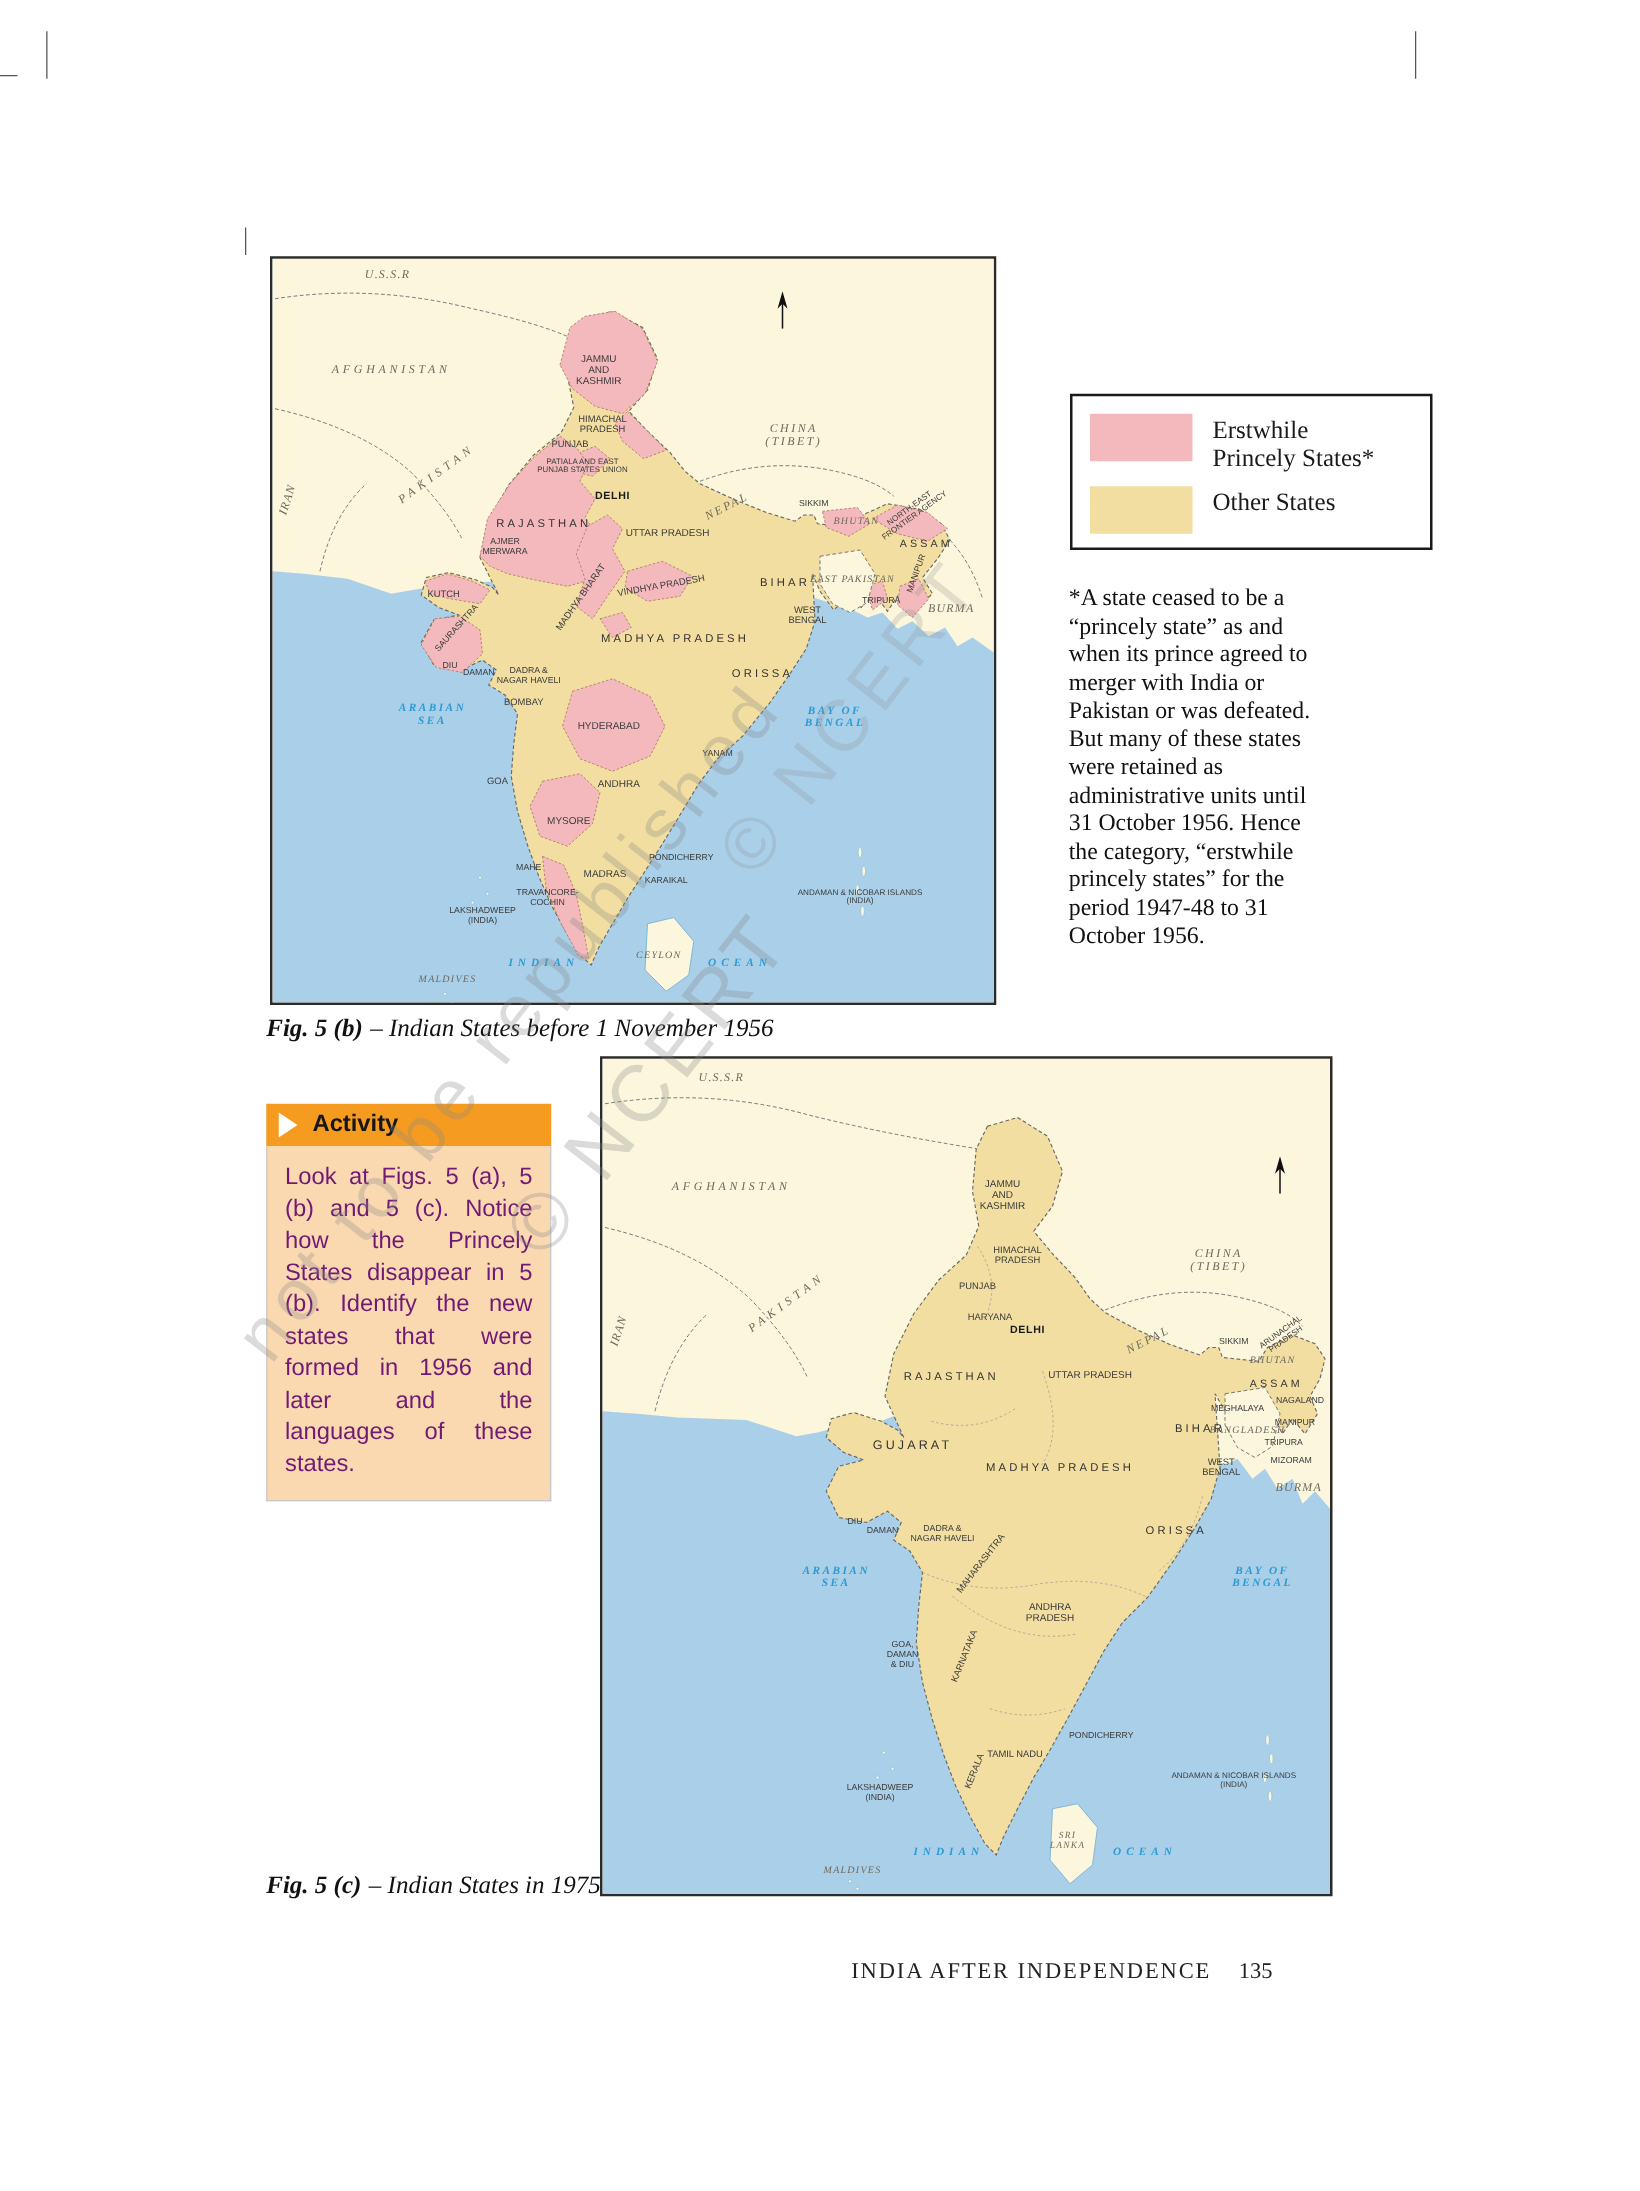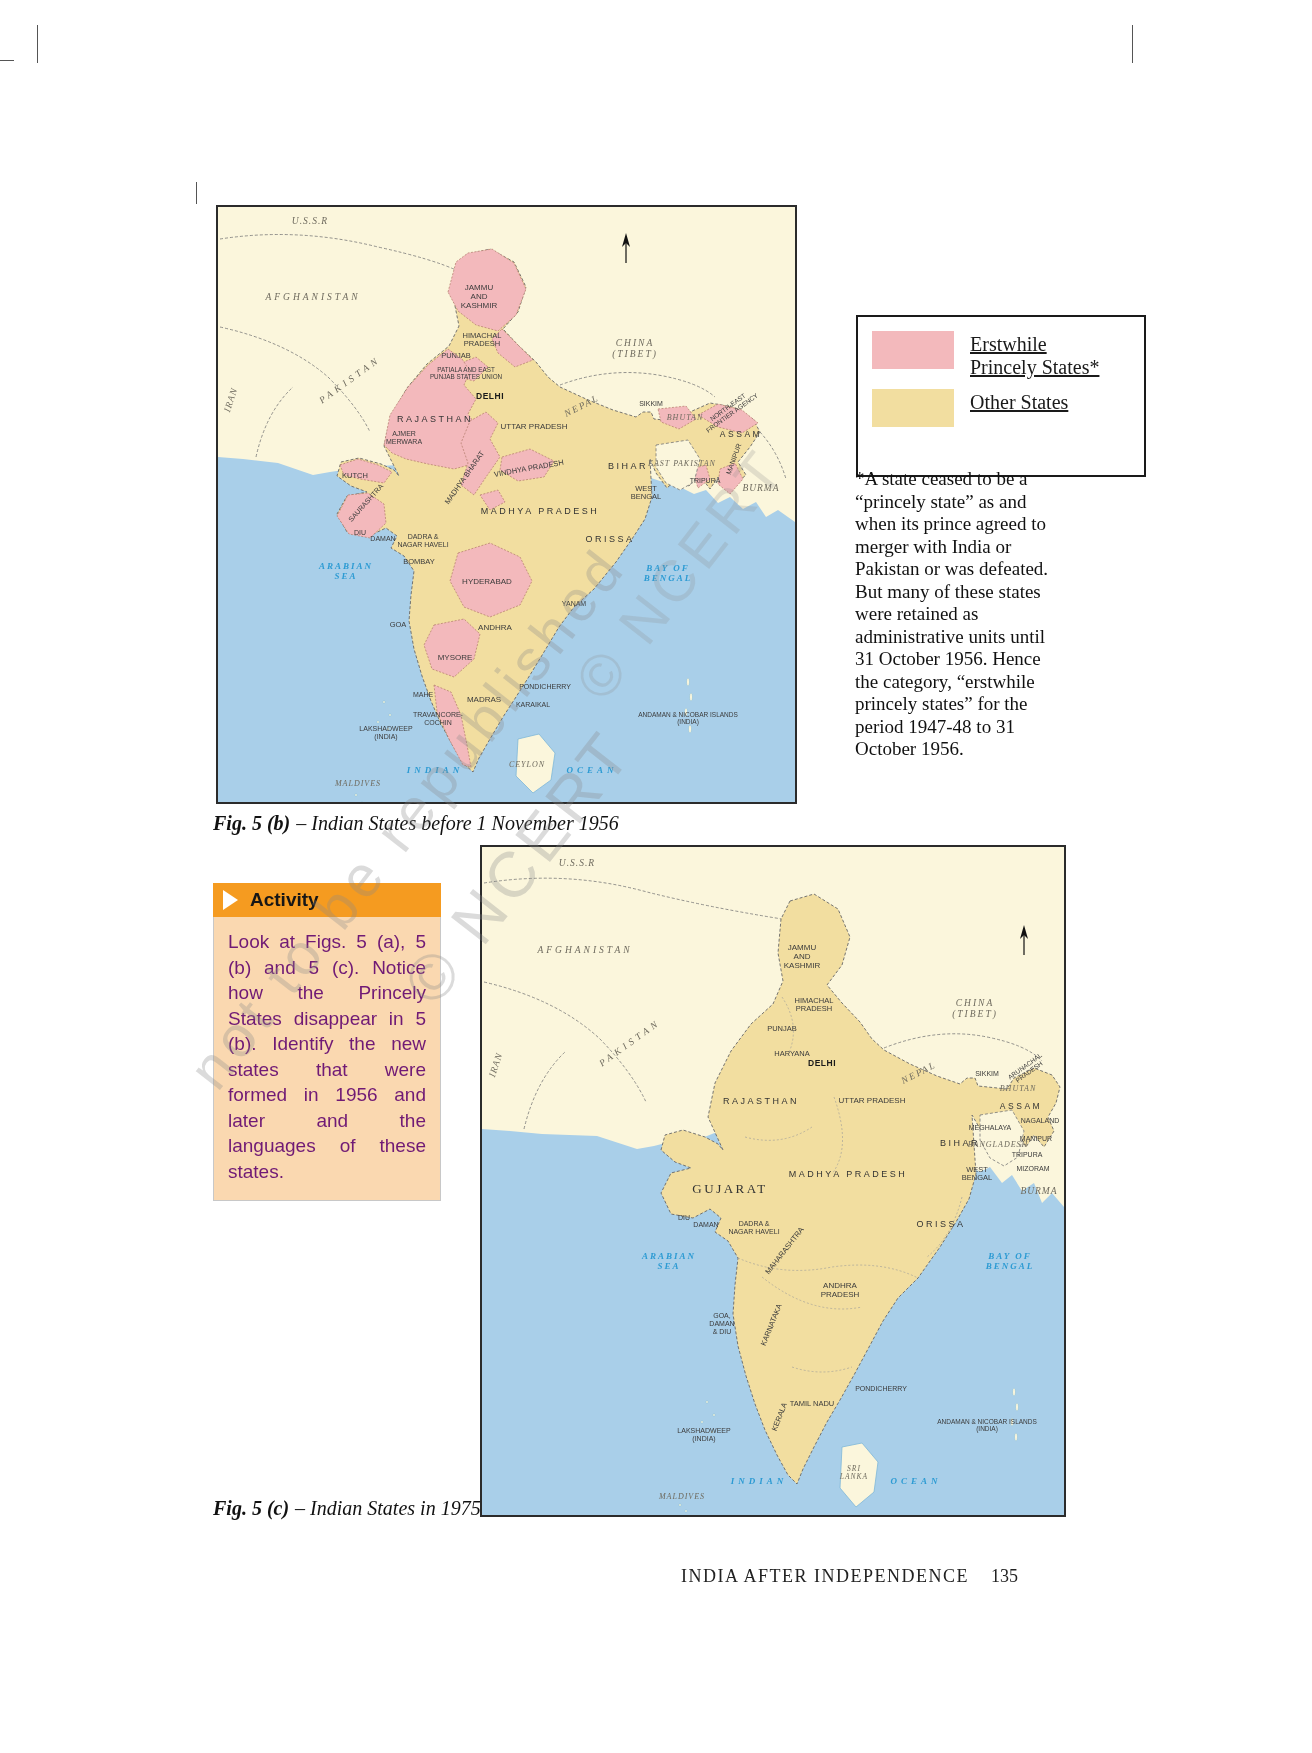--- a/index.html
+++ b/index.html
@@ -14,22 +14,22 @@
   .lbl{position:absolute;white-space:pre;text-align:center;line-height:1.12;
        font-family:"Liberation Sans",sans-serif;font-size:8px;color:#3b3b3b;}
   .lbl.statew{font-size:9px;letter-spacing:2.5px;color:#333;padding-left:32px;}
   .lbl.stateb{font-weight:bold;font-size:8.5px;color:#1a1a1a;letter-spacing:.5px;}
   .lbl.country{font-family:"Liberation Serif",serif;font-style:italic;color:#6e6a5e;
                font-size:9.5px;letter-spacing:1px;}
   .lbl.water{font-family:"Liberation Serif",serif;font-style:italic;font-weight:bold;
              color:#2D9BD3;font-size:9px;letter-spacing:2px;}
   .compass{position:absolute;fill:#111;}
   
-  .legend{position:absolute;left:856px;top:315px;width:290px;height:162px;
-          border:2px solid #1a1a1a;background:#fff;box-sizing:border-box;padding:14px 0 0 14px;text-decoration:underline;}
+  .legend{position:absolute;left:856px;top:315px;width:290px;height:125px;
+          border:2px solid #1a1a1a;background:#fff;box-sizing:border-box;padding:14px 0 0 14px;}
   .legend-row{display:flex;align-items:flex-start;margin-bottom:12px;}
   .swatch{display:inline-block;width:82px;height:38px;margin-right:16px;flex:0 0 auto;}
   .legend-label{font-family:"Liberation Serif",serif;font-size:20px;line-height:1.15;
                 color:#1a1a1a;white-space:pre-line;position:relative;top:2px;}
   
   .footnote{position:absolute;left:855px;top:468px;width:230px;
             font-family:"Liberation Serif",serif;font-size:19px;line-height:22.5px;
             color:#111;white-space:pre-line;}
   
   .caption{position:absolute;font-family:"Liberation Serif",serif;font-size:20px;
@@ -292,21 +292,21 @@
         <div class="lbl statew" style="left: 263px; top: 254px; transform: translate(-50%, -50%);">RAJASTHAN</div>
         <div class="lbl state" style="left: 390px; top: 254px; transform: translate(-50%, -50%);">UTTAR PRADESH</div>
         <div class="lbl statew" style="left: 523px; top: 260px; font-size: 8.5px; transform: translate(-50%, -50%);">ASSAM</div>
         <div class="lbl state" style="left: 558px; top: 274px; font-size: 7px; transform: translate(-50%, -50%);">NAGALAND</div>
         <div class="lbl state" style="left: 508px; top: 281px; font-size: 7px; transform: translate(-50%, -50%);">MEGHALAYA</div>
         <div class="lbl state" style="left: 554px; top: 292px; font-size: 7px; transform: translate(-50%, -50%);">MANIPUR</div>
         <div class="lbl country" style="left: 516px; top: 298px; font-size: 8px; transform: translate(-50%, -50%);">BANGLADESH</div>
         <div class="lbl statew" style="left: 462px; top: 296px; transform: translate(-50%, -50%);">BIHAR</div>
         <div class="lbl state" style="left: 545px; top: 308px; font-size: 7px; transform: translate(-50%, -50%);">TRIPURA</div>
         <div class="lbl state" style="left: 551px; top: 322px; font-size: 7px; transform: translate(-50%, -50%);">MIZORAM</div>
-        <div class="lbl statew" style="left: 232px; top: 342px; font-size: 13px; transform: translate(-50%, -50%); font-family: Liberation Serif, serif;">GUJARAT</div>
+        <div class="lbl statew" style="left: 232px; top: 310px; font-size: 10px; transform: translate(-50%, -50%);">GUJARAT</div>
         <div class="lbl statew" style="left: 350px; top: 327px; transform: translate(-50%, -50%);">MADHYA PRADESH</div>
         <div class="lbl state" style="left: 495px; top: 327px; font-size: 7.5px; transform: translate(-50%, -50%);">WEST
 BENGAL</div>
         <div class="lbl country" style="left: 557px; top: 344px; transform: translate(-50%, -50%);">BURMA</div>
         <div class="lbl state" style="left: 202px; top: 371px; font-size: 7px; transform: translate(-50%, -50%);">DIU</div>
         <div class="lbl state" style="left: 224px; top: 378px; font-size: 7px; transform: translate(-50%, -50%);">DAMAN</div>
         <div class="lbl state" style="left: 272px; top: 381px; font-size: 7px; transform: translate(-50%, -50%);">DADRA &amp;
 NAGAR HAVELI</div>
         <div class="lbl statew" style="left: 443px; top: 377px; transform: translate(-50%, -50%);">ORISSA</div>
         <div class="lbl state" style="left: 303px; top: 404px; font-size: 7.5px; transform: translate(-50%, -50%) rotate(-52deg);">MAHARASHTRA</div>

